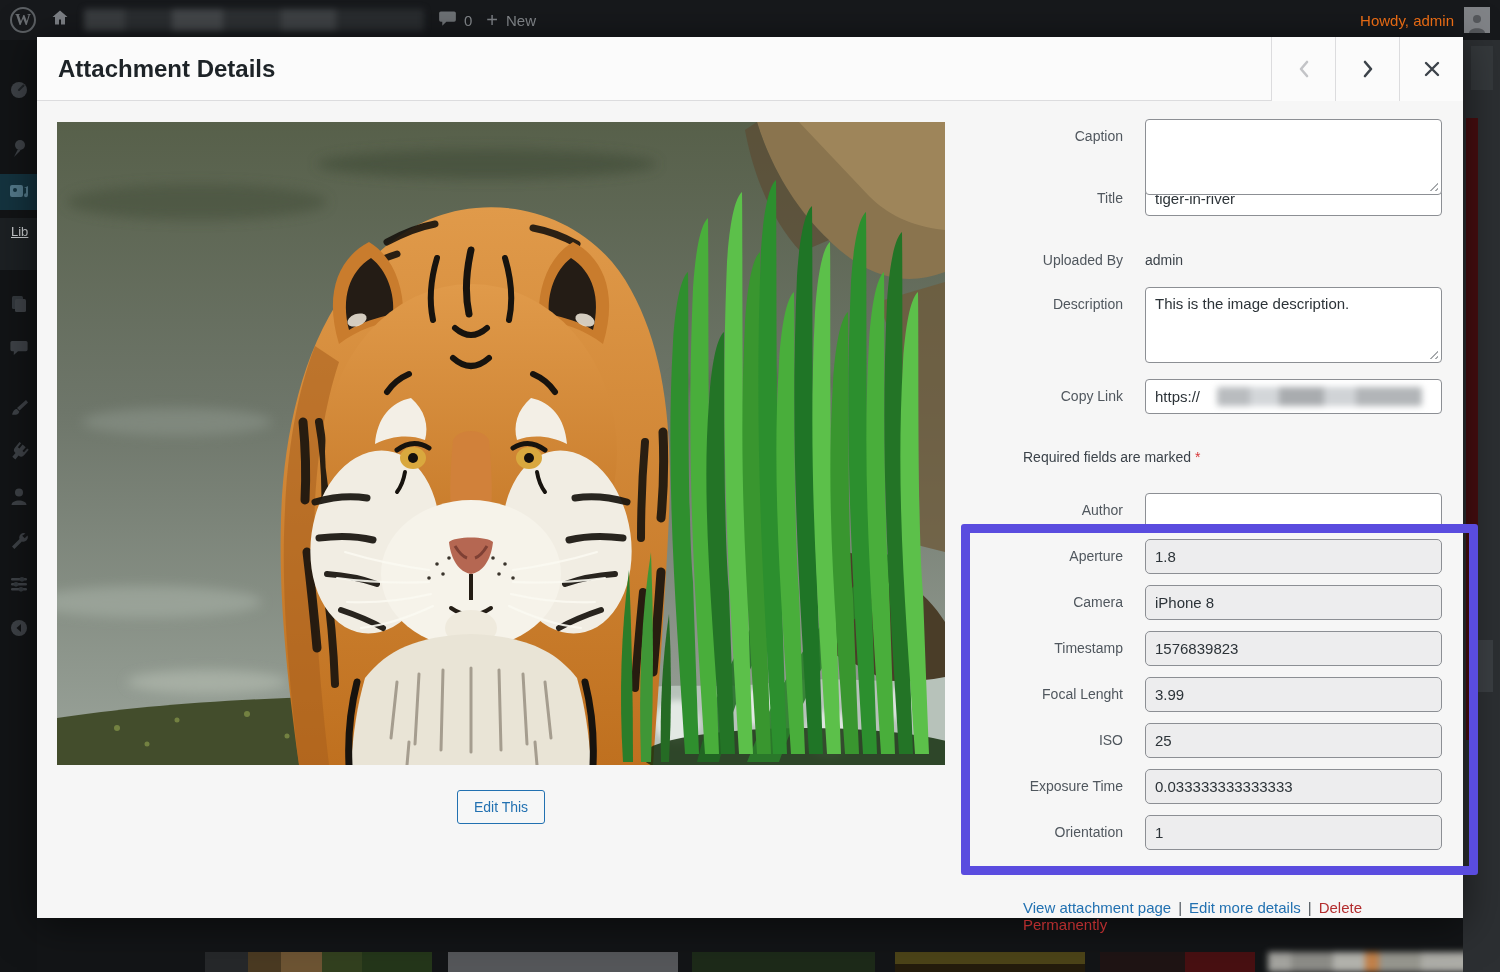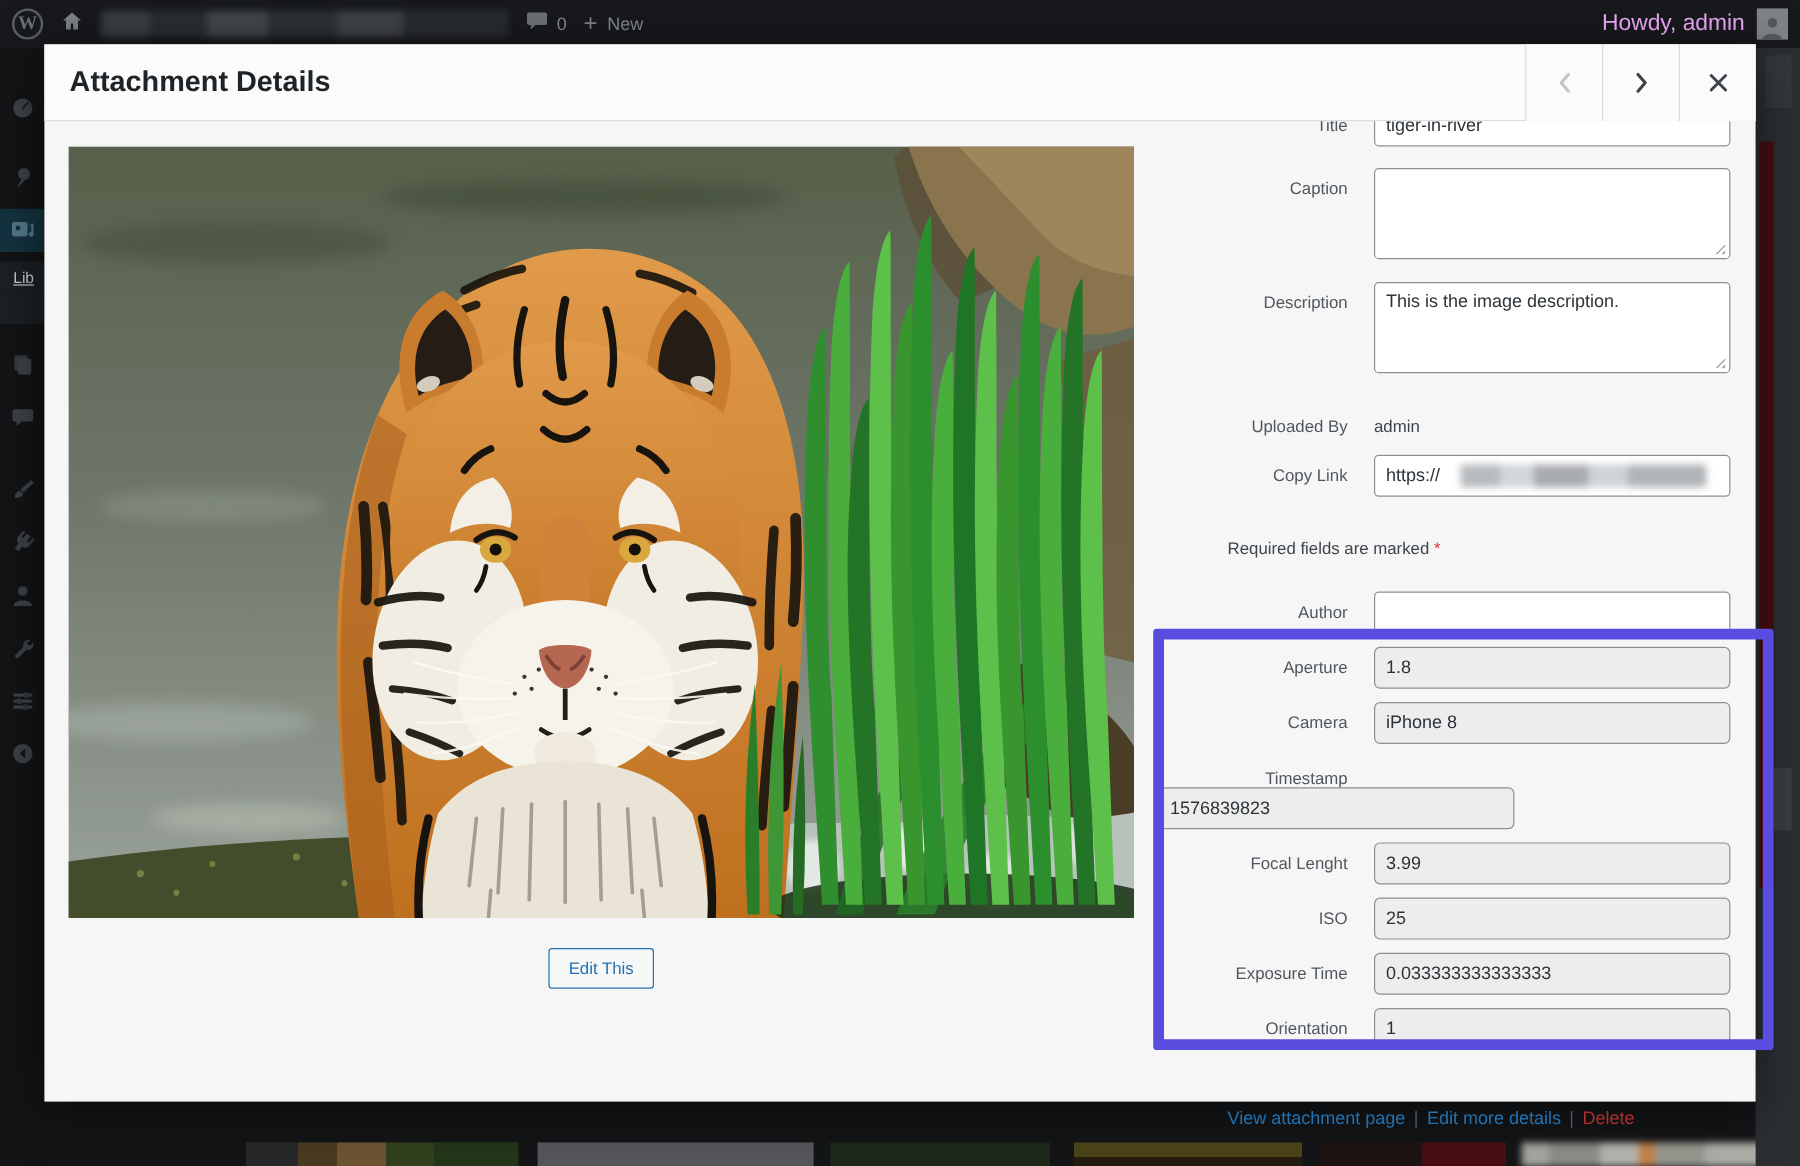--- a/index.html
+++ b/index.html
@@ -10,21 +10,21 @@
   #admin-bar { position:absolute; left:0; top:0; width:1500px; height:40px;
     background:#17191c; display:flex; align-items:center; z-index:1; color:#85898d; }
   #admin-bar .ab-left { display:flex; align-items:center; gap:14px; padding-left:10px; flex:1; }
   #admin-bar .ab-right { display:flex; align-items:center; gap:10px; padding-right:10px; }
   .wp-logo { width:26px; height:26px; border-radius:50%; border:2px solid #5c6064;
     color:#6b6f73; font-family:"Liberation Serif", serif; font-weight:bold; font-size:16px;
     display:flex; align-items:center; justify-content:center; }
   .site-blur { width:340px; height:22px; border-radius:2px; filter:blur(3px);
     background:linear-gradient(90deg,#3a3d40 0 12%,#2b2e31 12% 26%,#44474a 26% 41%,#2e3134 41% 58%,#3f4245 58% 74%,#2a2d30 74% 100%); }
   .ab-txt { font-size:15px; color:#85898d; }
-  .howdy { font-size:19px; color:#f0abfc; }
+  .howdy { font-size:15px; color:#f97316; }
   .avatar { width:26px; height:26px; background:#808387; display:flex; align-items:flex-end; justify-content:center; }
   .plus-glyph { font-size:20px; color:#7e8287; line-height:1; margin-right:-6px; }
   .bubble-count { display:flex; align-items:center; gap:7px; }
 
   #side-bar { position:absolute; left:0; top:40px; width:37px; bottom:0;
     background:#121416; z-index:1; }
   .sb-ico { width:37px; height:36px; display:flex; align-items:center; justify-content:center; margin-bottom:8px; }
   .sb-ico svg { opacity:.85; }
   .sb-active { background:#14333f; }
   .sb-label { font-size:13px; padding-left:11px; height:26px; display:flex; align-items:center; }
@@ -427,42 +427,42 @@
       <path d="M604,640 Q602,560 612,492 Q616,566 612,640 Z" fill="#256b24"></path>
     </svg>
 
     <div id="edit-image-wrap">
       <span id="edit-image-btn">Edit This</span>
     </div>
   </div>
 
   <div id="right-col">
 
-    <div class="row" style="margin-top:-14px;">
-      <label class="lbl">Title</label>
-      <input class="inp" type="text" value="tiger-in-river" style="">
-    </div>
-
     <div class="row" style="margin-top:18px;">
       <label class="lbl">Caption</label>
       <span class="ta-wrap">
           <textarea class="ta" style=""></textarea>
         </span>
     </div>
 
+    <div class="row" style="margin-top:-14px;">
+      <label class="lbl">Title</label>
+      <input class="inp" type="text" value="tiger-in-river" style="">
+    </div>
+
+    <div class="row" style="margin-top:27px;">
+      <label class="lbl">Uploaded By</label>
+      <span class="static-val">admin</span>
+    </div>
+
     <div class="row" style="margin-top:19px;">
       <label class="lbl">Description</label>
       <span class="ta-wrap">
           <textarea class="ta" style="">This is the image description.</textarea>
         </span>
-    </div>
-
-    <div class="row" style="margin-top:27px;">
-      <label class="lbl">Uploaded By</label>
-      <span class="static-val">admin</span>
     </div>
 
     <div class="row" style="margin-top:16px;">
       <label class="lbl">Copy Link</label>
       <span class="copylink-wrap">
         <input class="inp" type="text" value="https://" style="">
         <span class="link-blur"></span>
       </span>
     </div>
 
@@ -476,21 +476,21 @@
     </div>
 
     <div class="row" style="margin-top:11px;">
       <label class="lbl">Aperture</label>
       <input class="inp ro" type="text" value="1.8" style="">
     </div>
     <div class="row" style="margin-top:11px;">
       <label class="lbl">Camera</label>
       <input class="inp ro" type="text" value="iPhone 8" style="">
     </div>
-    <div class="row" style="margin-top:11px;flex-direction:column;">
+    <div class="row" style="margin-top:11px;">
       <label class="lbl">Timestamp</label>
       <input class="inp ro" type="text" value="1576839823" style="">
     </div>
     <div class="row" style="margin-top:11px;">
       <label class="lbl">Focal Lenght</label>
       <input class="inp ro" type="text" value="3.99" style="">
     </div>
     <div class="row" style="margin-top:11px;">
       <label class="lbl">ISO</label>
       <input class="inp ro" type="text" value="25" style="">

